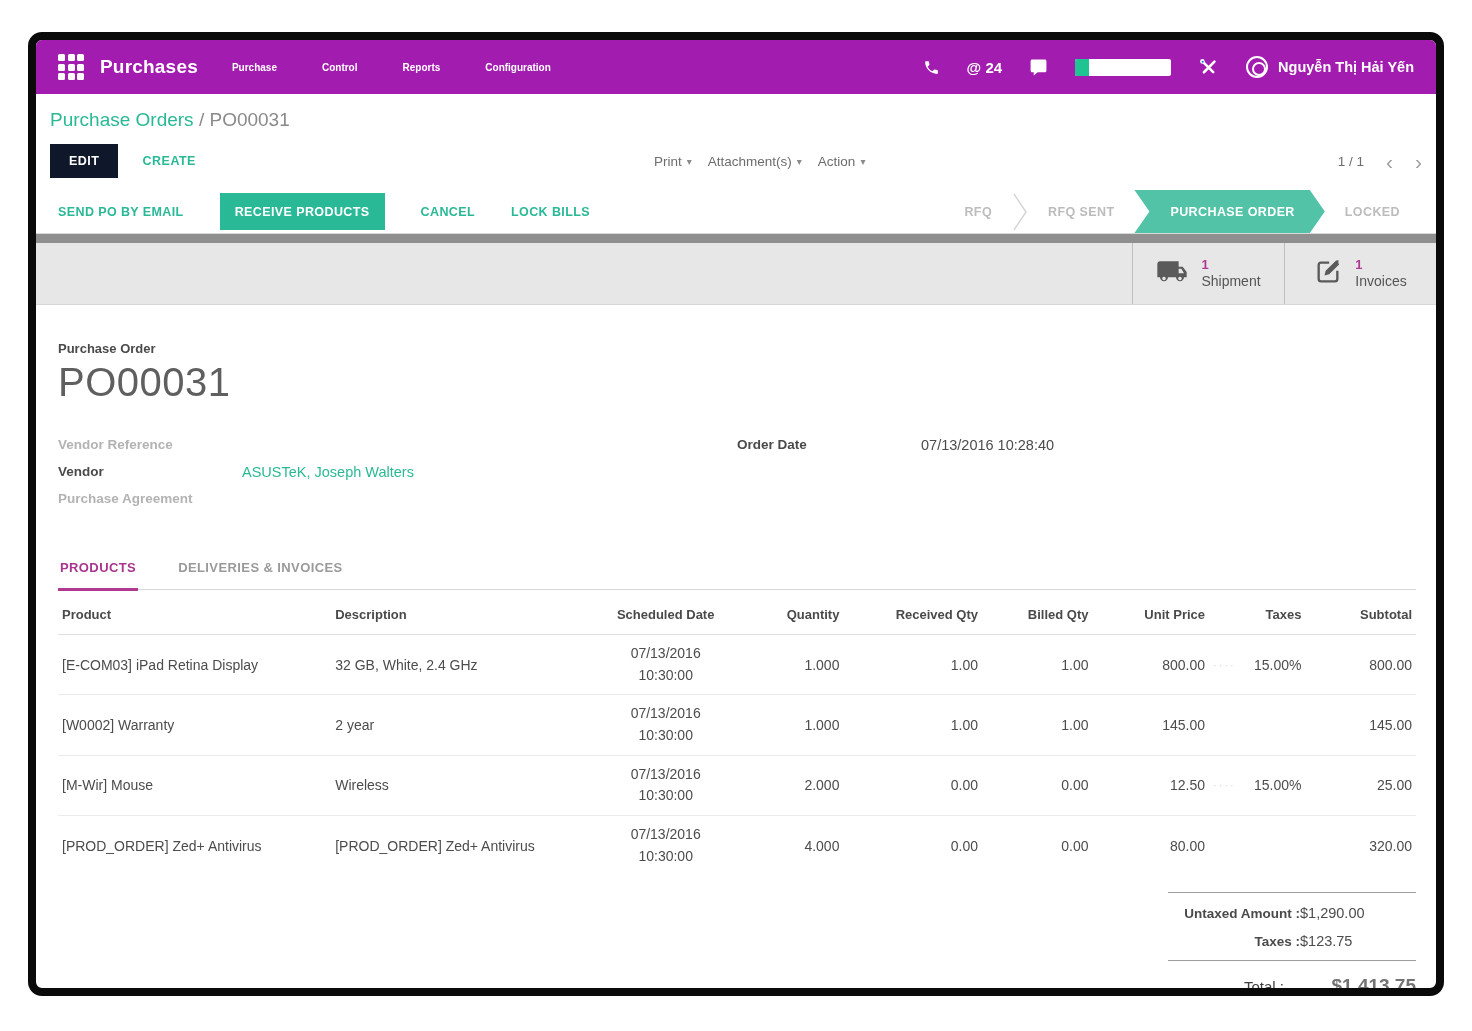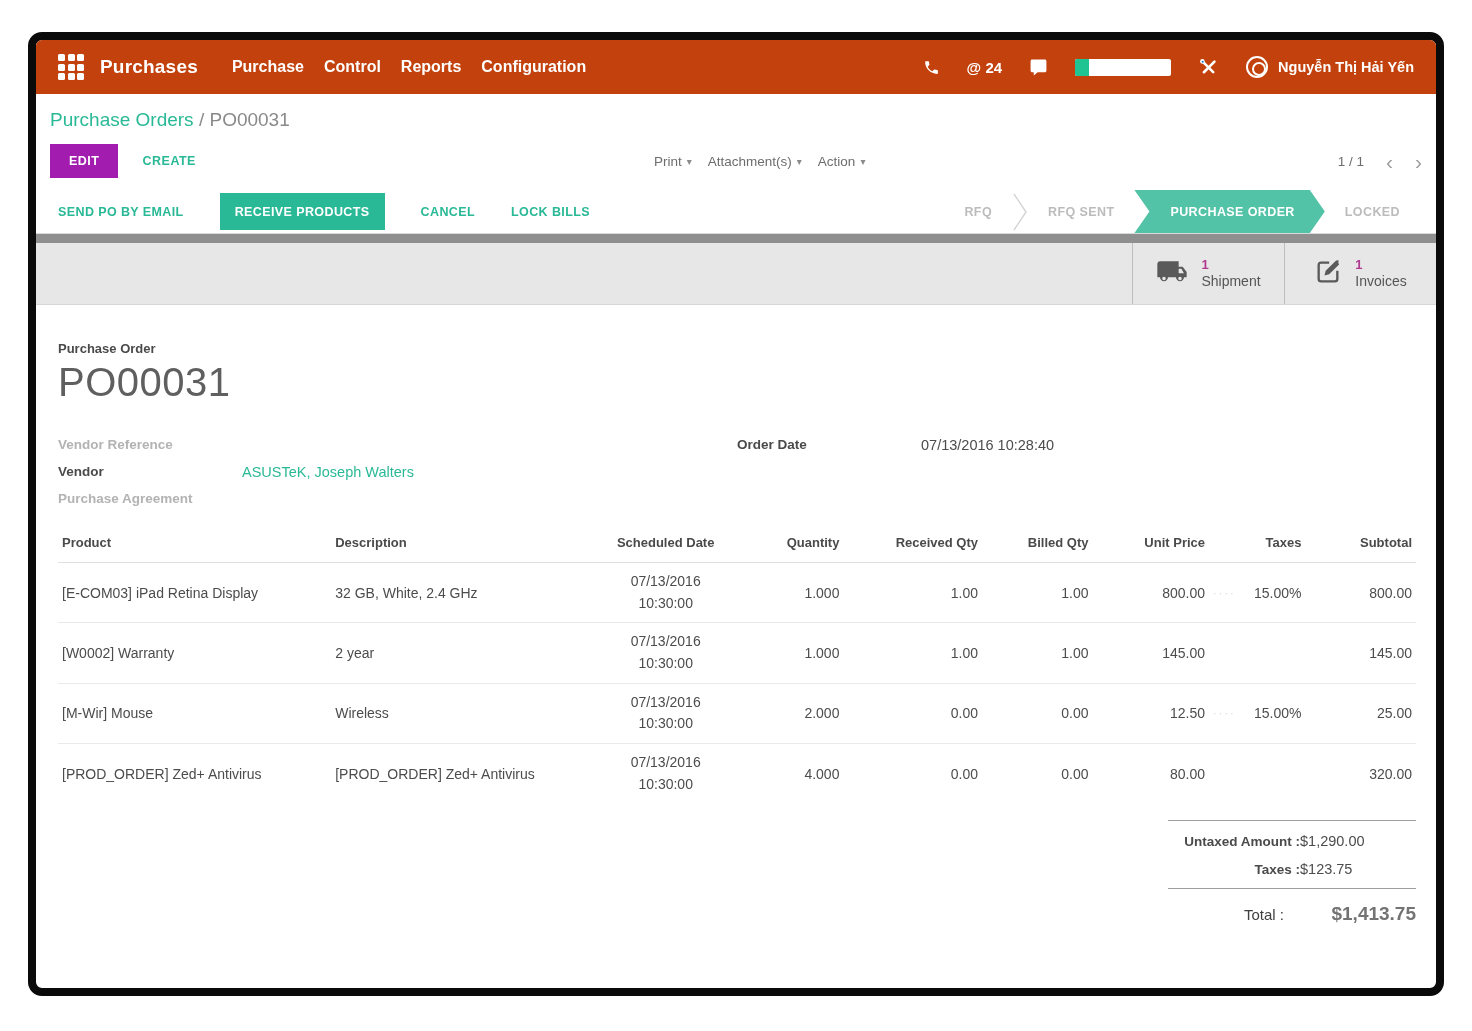--- a/index.html
+++ b/index.html
@@ -2,42 +2,42 @@
 <html><head>
 <meta charset="utf-8">
 <style>
   * { margin:0; padding:0; box-sizing:border-box; }
   html,body { width:1472px; height:1031px; background:#fff; font-family:"Liberation Sans",sans-serif; }
   body { position:relative; overflow:hidden; }
   .window { position:absolute; left:28px; top:32px; width:1416px; height:964px;
             border:8px solid #0a0a0a; border-radius:14px; overflow:hidden; background:#fff; }
 
   
-  .navbar { height:54px; background:#c2410c; display:flex; align-items:center; padding:17px 22px; color:#fff; }
+  .navbar { height:54px; background:#a21caf; display:flex; align-items:center; padding:17px 22px; color:#fff; }
   .grid-icon { display:grid; grid-template-columns:repeat(3,7px); grid-template-rows:repeat(3,7px); gap:2.5px; }
   .grid-icon span { background:#fff; border-radius:1.5px; }
   .app-name { font-size:19px; font-weight:bold; margin:0 34px 0 16px; letter-spacing:.2px; }
-  .nav-menu { display:flex; gap:20px; font-size:16px; font-weight:bold; }
+  .nav-menu { display:flex; gap:45px; font-size:10px; font-weight:bold; }
   .nav-menu div { cursor:pointer; }
   .nav-right { margin-left:auto; display:flex; align-items:center; gap:27px; }
   .nav-ico svg { display:block; }
   .activity-count { font-size:15px; font-weight:bold; }
   .progress { width:96px; height:17px; background:#fff; border-radius:2px; overflow:hidden; }
   .progress-fill { width:15%; height:100%; background:#1fc492; }
   .user { display:flex; align-items:center; gap:10px; font-size:14.5px; font-weight:bold; }
   .avatar { width:22px; height:22px; border:2px solid #fff; border-radius:50%; position:relative; }
   .avatar::after { content:""; position:absolute; left:4px; top:4px; width:10px; height:10px; border:2px solid #fff; border-radius:50%; }
 
   
   .breadcrumb-bar { padding:15px 14px 12px; }
   .breadcrumb { font-size:19px; }
   .bc-parent { color:#2ab996; cursor:pointer; }
   .bc-sep,.bc-current { color:#8a8a8a; }
   .control-row { display:flex; align-items:center; margin-top:13px; height:34px; position:relative; }
-  .btn-edit { background:#a21caf; color:#fff; font-size:12.5px; font-weight:bold; letter-spacing:.5px;
+  .btn-edit { background:#0f172a; color:#fff; font-size:12.5px; font-weight:bold; letter-spacing:.5px;
               border:none; padding:10px 19px; cursor:pointer; font-family:inherit; }
   .btn-create { background:none; border:none; color:#2ab996; font-size:12.5px; font-weight:bold;
                 letter-spacing:.5px; margin-left:24px; cursor:pointer; font-family:inherit; }
   .dropdown-group { position:absolute; left:604px; display:flex; gap:16px; color:#6d6d6d; font-size:13.5px; }
   .dropdown { display:flex; align-items:center; gap:5px; cursor:pointer; }
   .caret { font-size:10px; color:#8a8a8a; }
   .pager { margin-left:auto; display:flex; align-items:center; gap:22px; }
   .pager-text { color:#6d6d6d; font-size:13.5px; }
   .pager-arrow { color:#9c9c9c; font-size:21px; line-height:1; cursor:pointer; }
 
@@ -260,20 +260,24 @@
         </div>
       </div>
       <div class="fcol">
         <div class="field-row">
           <span class="f-label">Order Date</span>
           <span class="f-value">07/13/2016 10:28:40</span>
         </div>
       </div>
     </div>
 
+    <div class="tabs">
+      <div class="tab active">PRODUCTS</div>
+      <div class="tab">DELIVERIES &amp; INVOICES</div>
+    </div>
 
     <table class="lines">
       <colgroup>
         <col style="width:272px">
           <col style="width:268px">
           <col style="width:130px">
           <col style="width:112px">
         <col style="width:138px">
           <col style="width:110px">
           <col style="width:116px">

